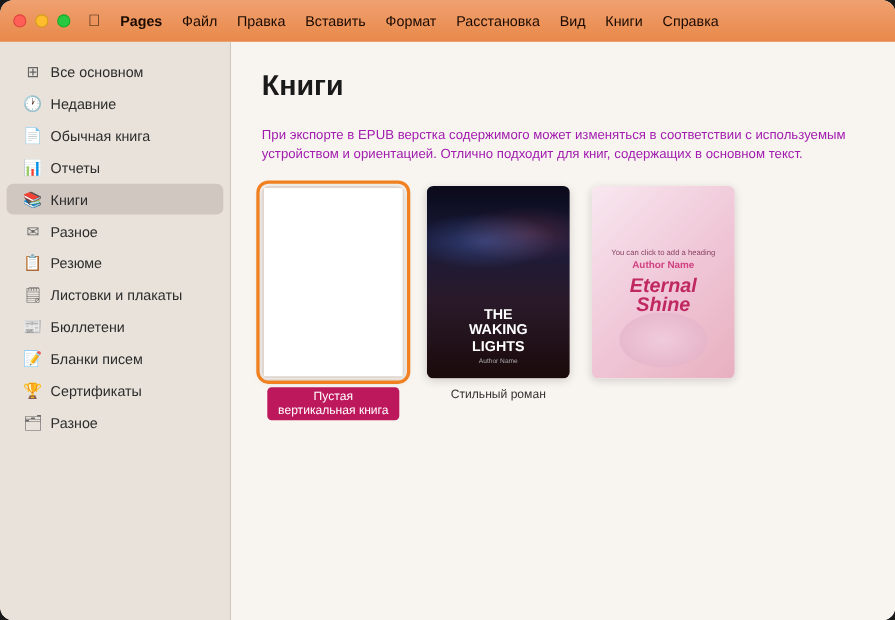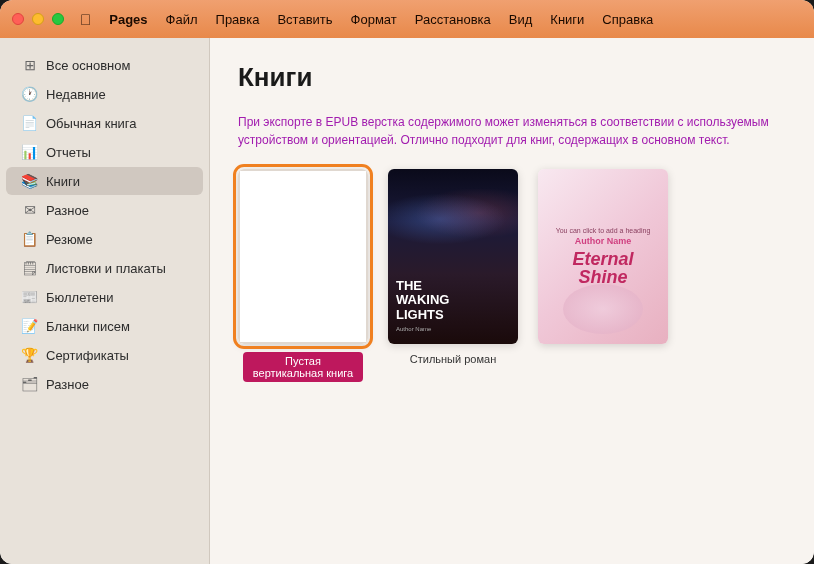--- a/index.html
+++ b/index.html
@@ -229,20 +229,21 @@
     
     .waking-lights-thumb {
       background: linear-gradient(180deg, #0a0a1a 0%, #1a1a3a 30%, #2a1a2a 60%, #1a0a0a 100%);
       width: 100%;
       height: 100%;
       display: flex;
       flex-direction: column;
       justify-content: flex-end;
       padding: 12px 8px;
       position: relative;
+      text-align: center;
     }
 
     .waking-lights-thumb .lights-blur {
       position: absolute;
       top: 20px;
       left: 0;
       right: 0;
       height: 60px;
       background: radial-gradient(ellipse at 40% 50%, rgba(100,150,255,0.3) 0%, transparent 60%),
                   radial-gradient(ellipse at 70% 40%, rgba(255,100,100,0.2) 0%, transparent 50%);

